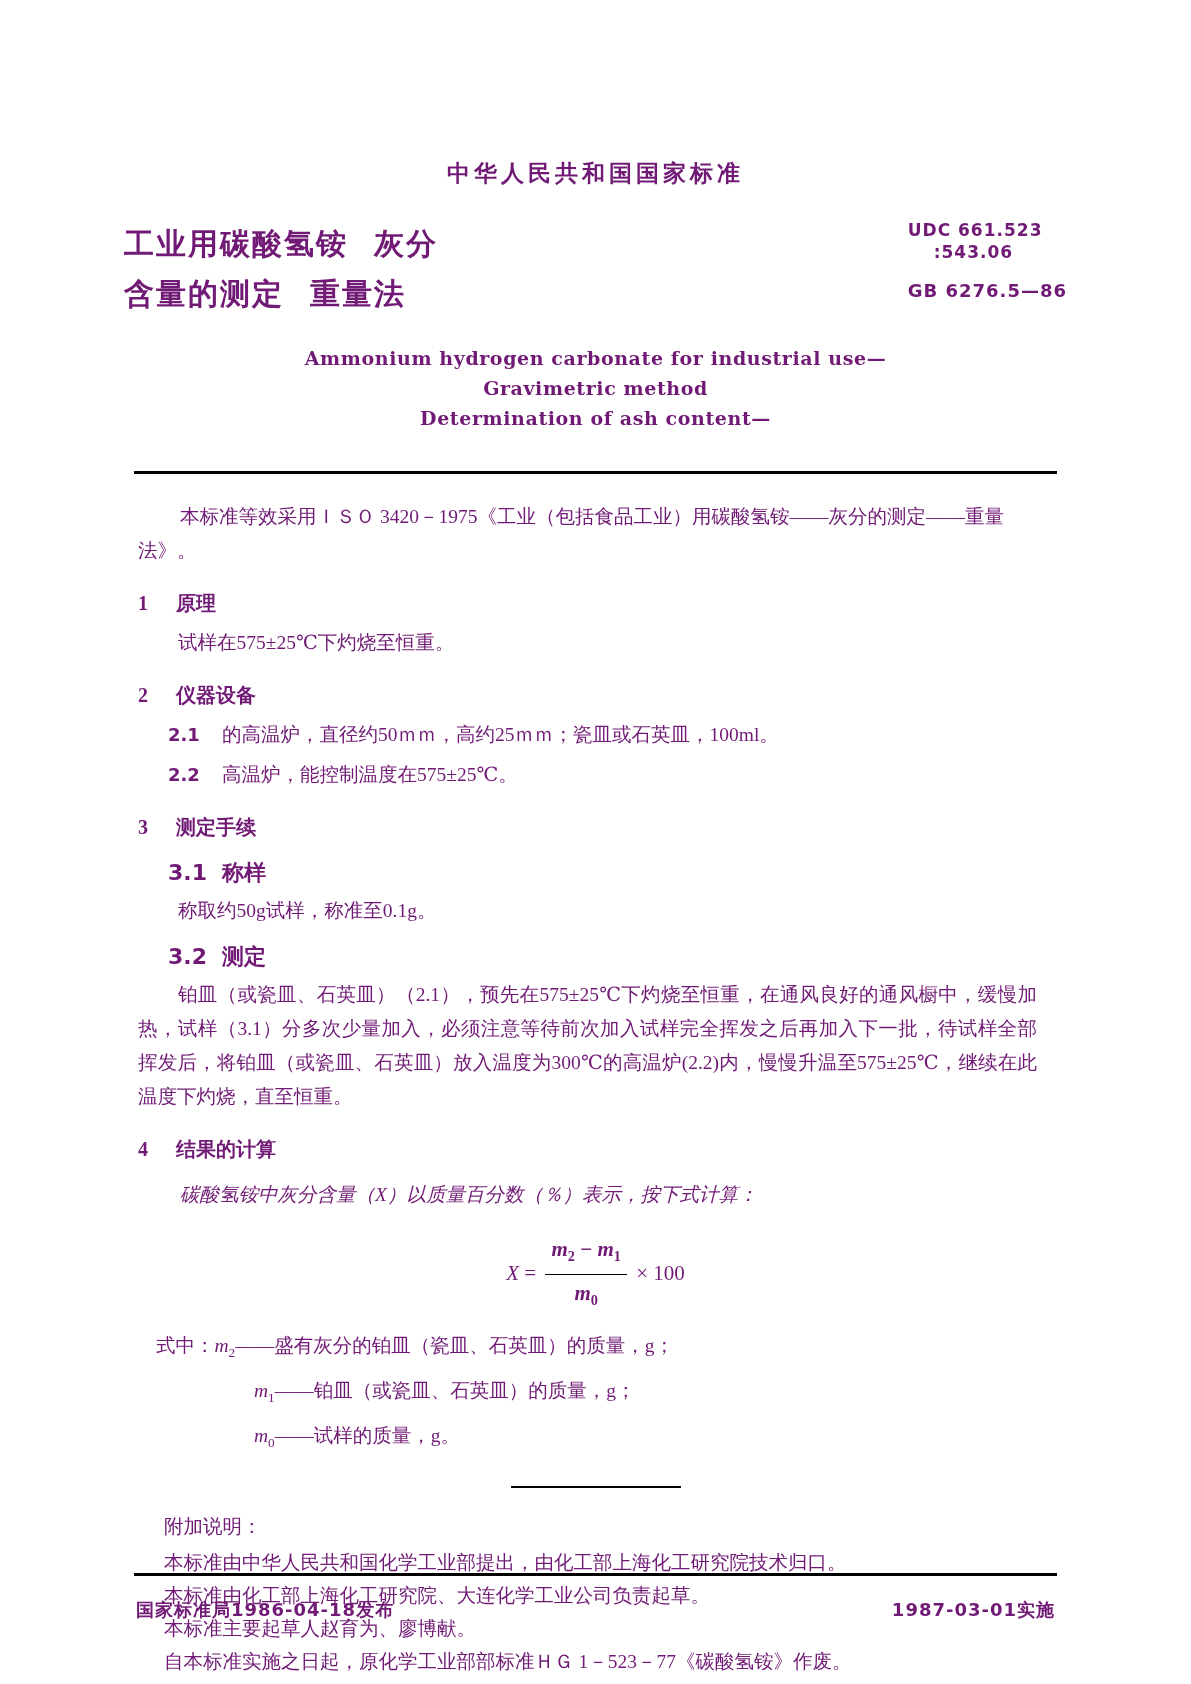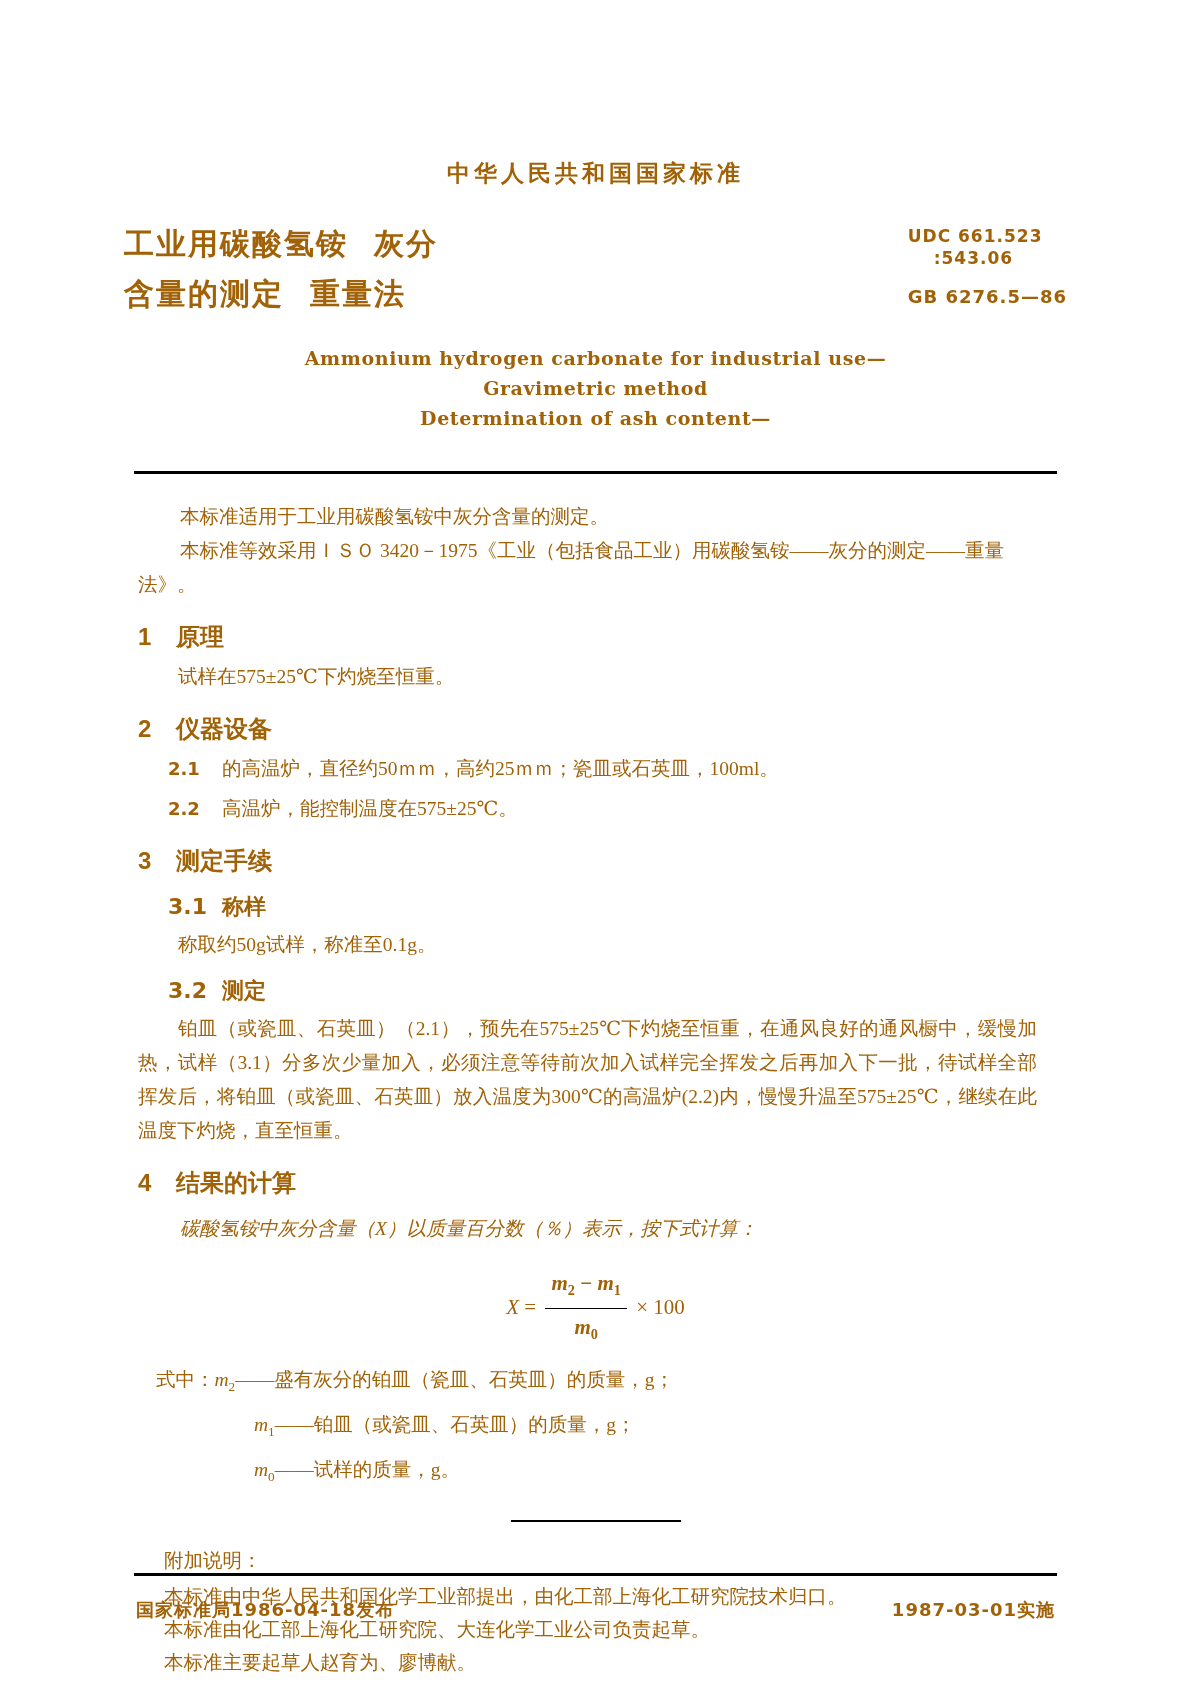--- a/index.html
+++ b/index.html
@@ -7,21 +7,21 @@
     padding: 0;
     background: #b0b0b0;
   }
   .page {
     position: relative;
     width: 1191px;
     height: 1684px;
     background: #ffffff;
     margin: 0 auto;
     font-family: "Liberation Serif", "DejaVu Serif", serif;
-    color: #a16207;
+    color: #701a75;
     overflow: hidden;
   }
   .content {
     position: absolute;
     left: 124px;
     top: 0;
     width: 943px;
     height: 1684px;
   }
 
@@ -49,21 +49,21 @@
     line-height: 50px;
     padding-right: 120px;
   }
   .title-cn .gap {
     display: inline-block;
     width: 26px;
   }
   .code-block {
     position: absolute;
     right: 0px;
-    top: 6px;
+    top: 0;
     text-align: left;
     font-family: "DejaVu Sans", sans-serif;
     font-weight: bold;
     font-size: 17px;
     line-height: 22px;
     letter-spacing: 1px;
   }
   .code-block .udc2 { padding-left: 26px; }
   .code-block .gbcode {
     margin-top: 17px;
@@ -91,23 +91,23 @@
     margin-top: 26px;
     font-size: 19.5px;
     line-height: 34px;
     padding: 0 14px 0 14px;
   }
   .p-indent {
     text-indent: 42px;
     margin: 0;
   }
   .sec-head {
-    font-family: Liberation Sans, sans-serif;
-    font-weight: bold;
-    font-size: 24px;
+    font-family: Liberation Serif, serif;
+    font-weight: bold;
+    font-size: 20px;
     margin-top: 18px;
     margin-bottom: 6px;
   }
   .sec-head .num {
     display: inline-block;
     width: 38px;
   }
   .sub-head {
     font-family: "DejaVu Sans", sans-serif;
     font-weight: bold;
@@ -242,21 +242,20 @@
     <div class="title-en">
       <div>Ammonium hydrogen carbonate for industrial use—</div>
       <div>Gravimetric method</div>
       <div>Determination of ash content—</div>
     </div>
 
     <div class="rule-top"></div>
 
     <div class="body">
 
-      <p class="p-indent">本标准适用于工业用碳酸氢铵中灰分含量的测定。</p>
       <p class="p-indent">本标准等效采用ＩＳＯ 3420－1975《工业（包括食品工业）用碳酸氢铵——灰分的测定——重量法》。</p>
 
       <div class="sec-head">
         <span class="num">1</span><span>原理</span>
       </div>
       <p class="para para-indent">试样在575±25℃下灼烧至恒重。</p>
 
       <div class="sec-head">
         <span class="num">2</span><span>仪器设备</span>
       </div>

